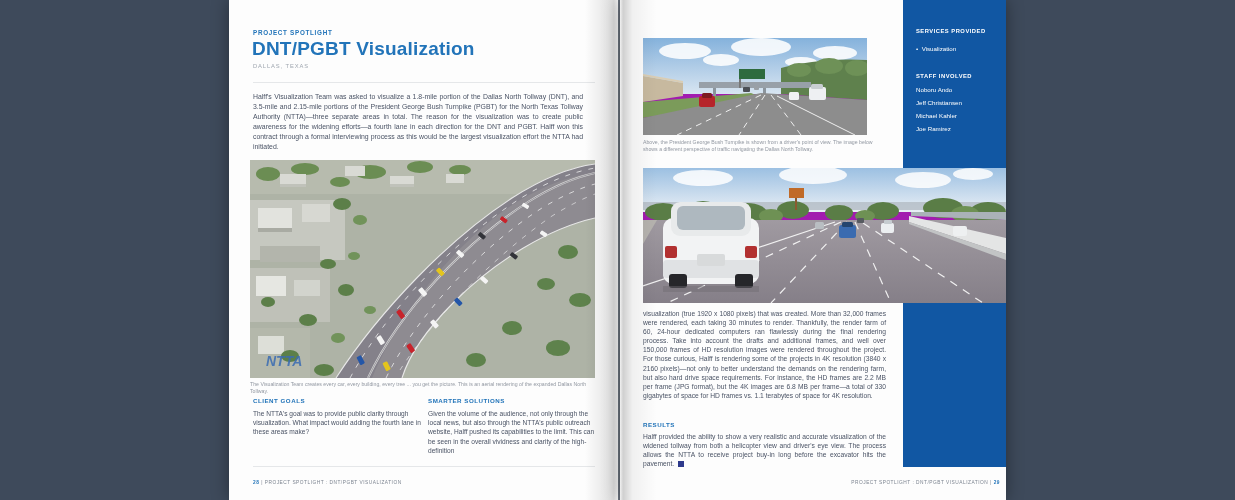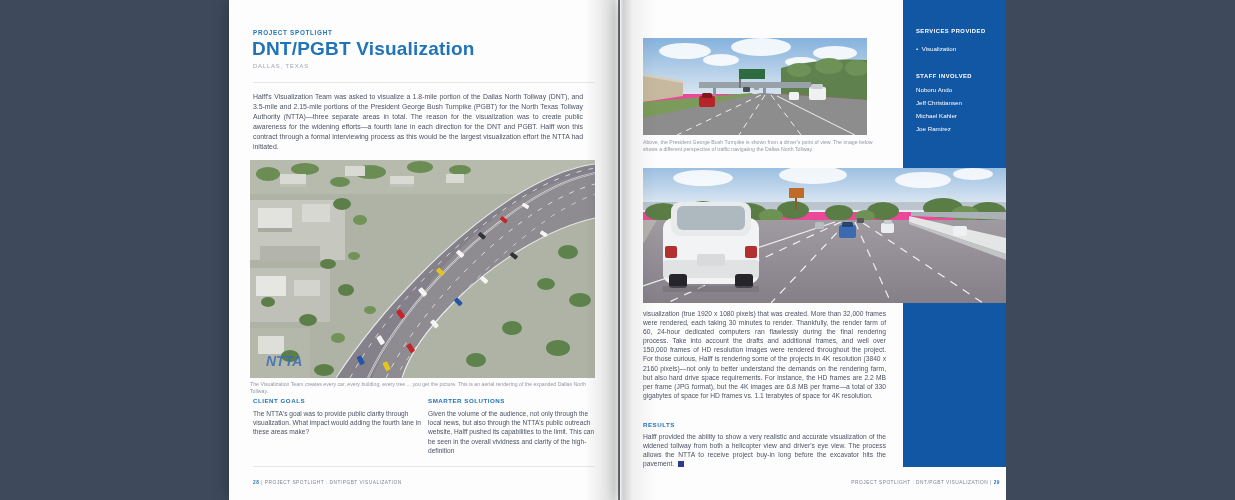--- a/index.html
+++ b/index.html
@@ -1,16 +1,16 @@
 <!DOCTYPE html>
 <html><head>
 <meta charset="utf-8">
 <style>
   html,body{margin:0;padding:0;background:#3E4A5B;}
-  #canvas{position:relative;width:1006px;height:500px;overflow:hidden;
+  #canvas{position:relative;width:1235px;height:500px;overflow:hidden;
     font-family:"Liberation Sans",sans-serif;background:#3E4A5B;}
   .page{position:absolute;top:0;height:500px;background:#fdfdfd;
     box-shadow:0 0 16px rgba(0,0,0,.38);}
   #left-page{left:229px;width:389px;}
   #right-page{left:620px;width:386px;}
   #spine{position:absolute;top:0;left:585px;width:72px;height:500px;z-index:30;pointer-events:none;
     background:linear-gradient(90deg,rgba(0,0,0,0) 0%,rgba(0,0,0,.12) 40%,rgba(255,255,255,.25) 47%,rgba(0,0,0,.18) 53%,rgba(0,0,0,.05) 66%,rgba(0,0,0,0) 100%);}
   .abs{position:absolute;}
   .eyebrow{font-size:6.3px;font-weight:bold;letter-spacing:.7px;color:#2274B9;}
   .title{font-size:19px;font-weight:bold;color:#2274B9;letter-spacing:.2px;}
@@ -19,21 +19,21 @@
   .body-copy{font-size:6.9px;line-height:9.9px;color:#4A5365;text-align:justify;}
   .body-copy-sm{font-size:6.6px;line-height:9.2px;color:#4A5365;}
   .caption{font-size:5.2px;line-height:6.8px;color:#9298A2;}
   .colhead{font-size:6.2px;font-weight:bold;letter-spacing:.5px;color:#2274B9;}
   .pfooter{font-size:4.8px;letter-spacing:.5px;color:#7C8490;}
   .pfooter .pgnum{color:#2274B9;font-weight:bold;}
   .sidebar{position:absolute;left:283px;top:0;width:103px;height:467px;background:#1157A3;z-index:5;}
   .sb-head{font-size:5.8px;font-weight:bold;letter-spacing:.5px;color:#ffffff;}
   .sb-item{font-size:6.2px;color:#ffffff;}
   .sb-name{font-size:6.2px;color:#ffffff;}
-  .img-frame{position:absolute;z-index:10;overflow:hidden;background:#ec4899;}
+  .img-frame{position:absolute;z-index:10;overflow:hidden;background:#a21caf;}
   .img-frame svg{display:block;}
   .endmark{display:inline-block;width:6px;height:6px;background:#2E3A8C;margin-left:4px;vertical-align:-1px;}
   .rp-body{font-size:6.7px;line-height:9.1px;color:#4A5365;text-align:justify;}
 </style>
 </head>
 <body>
 
 <div id="canvas">
 
   <div class="page" id="left-page">

